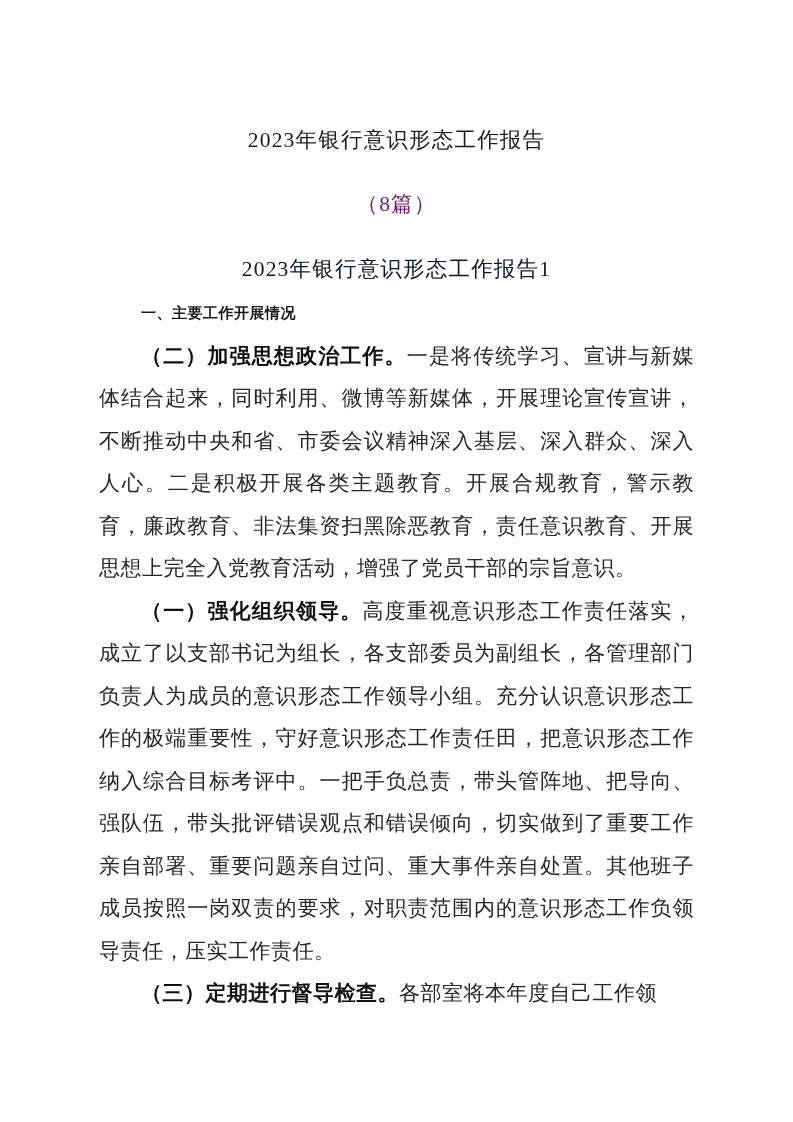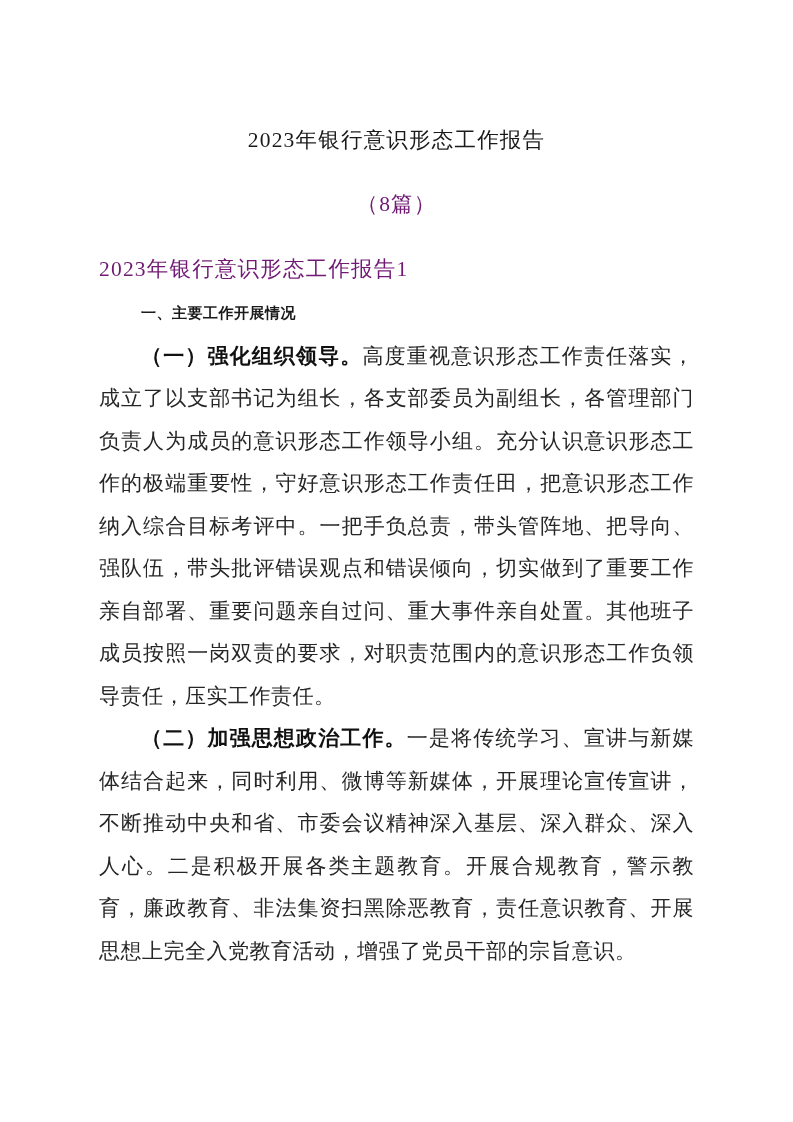--- a/index.html
+++ b/index.html
@@ -38,24 +38,25 @@
     font-size: 21.5px;
     line-height: 32px;
     letter-spacing: 1.2px;
     color: #701a75;
   }
   .section-title {
     position: absolute;
     left: 99px;
     top: 253px;
     width: 595px;
+    text-align: center;
     font-size: 21.5px;
     line-height: 32px;
     letter-spacing: 1.2px;
-    color: #701a75;
+    color: #0f172a;
   }
   .body-block {
     position: absolute;
     left: 99px;
     top: 292px;
     width: 595px;
   }
   .para {
     margin: 0;
     font-size: 21px;
@@ -89,20 +90,21 @@
   <div class="doc-title">2023年银行意识形态工作报告</div>
 
   <div class="doc-subtitle">（8篇）</div>
 
   <div class="section-title">2023年银行意识形态工作报告1</div>
 
   <div class="body-block">
 
     <p class="heading-para">一、主要工作开展情况</p>
 
+    <p class="para"><span class="lead">（二）加强思想政治工作。</span><span>一是将传统学习、宣讲与新媒体结合起来，同时利用、微博等新媒体，开展理论宣传宣讲，不断推动中央和省、市委会议精神深入基层、深入群众、深入人心。二是积极开展各类主题教育。开展合规教育，警示教育，廉政教育、非法集资扫黑除恶教育，责任意识教育、开展思想上完全入党教育活动，增强了党员干部的宗旨意识。</span></p>
+
     <p class="para"><span class="lead">（一）强化组织领导。</span><span>高度重视意识形态工作责任落实，成立了以支部书记为组长，各支部委员为副组长，各管理部门负责人为成员的意识形态工作领导小组。充分认识意识形态工作的极端重要性，守好意识形态工作责任田，把意识形态工作纳入综合目标考评中。一把手负总责，带头管阵地、把导向、强队伍，带头批评错误观点和错误倾向，切实做到了重要工作亲自部署、重要问题亲自过问、重大事件亲自处置。其他班子成员按照一岗双责的要求，对职责范围内的意识形态工作负领导责任，压实工作责任。</span></p>
 
-    <p class="para"><span class="lead">（二）加强思想政治工作。</span><span>一是将传统学习、宣讲与新媒体结合起来，同时利用、微博等新媒体，开展理论宣传宣讲，不断推动中央和省、市委会议精神深入基层、深入群众、深入人心。二是积极开展各类主题教育。开展合规教育，警示教育，廉政教育、非法集资扫黑除恶教育，责任意识教育、开展思想上完全入党教育活动，增强了党员干部的宗旨意识。</span></p>
-
+    <p class="para"><span class="lead">（三）定期进行督导检查。</span><span>各部室将本年度自己工作领</span></p>
 
   </div>
 
 </div>
 
 </body></html>

